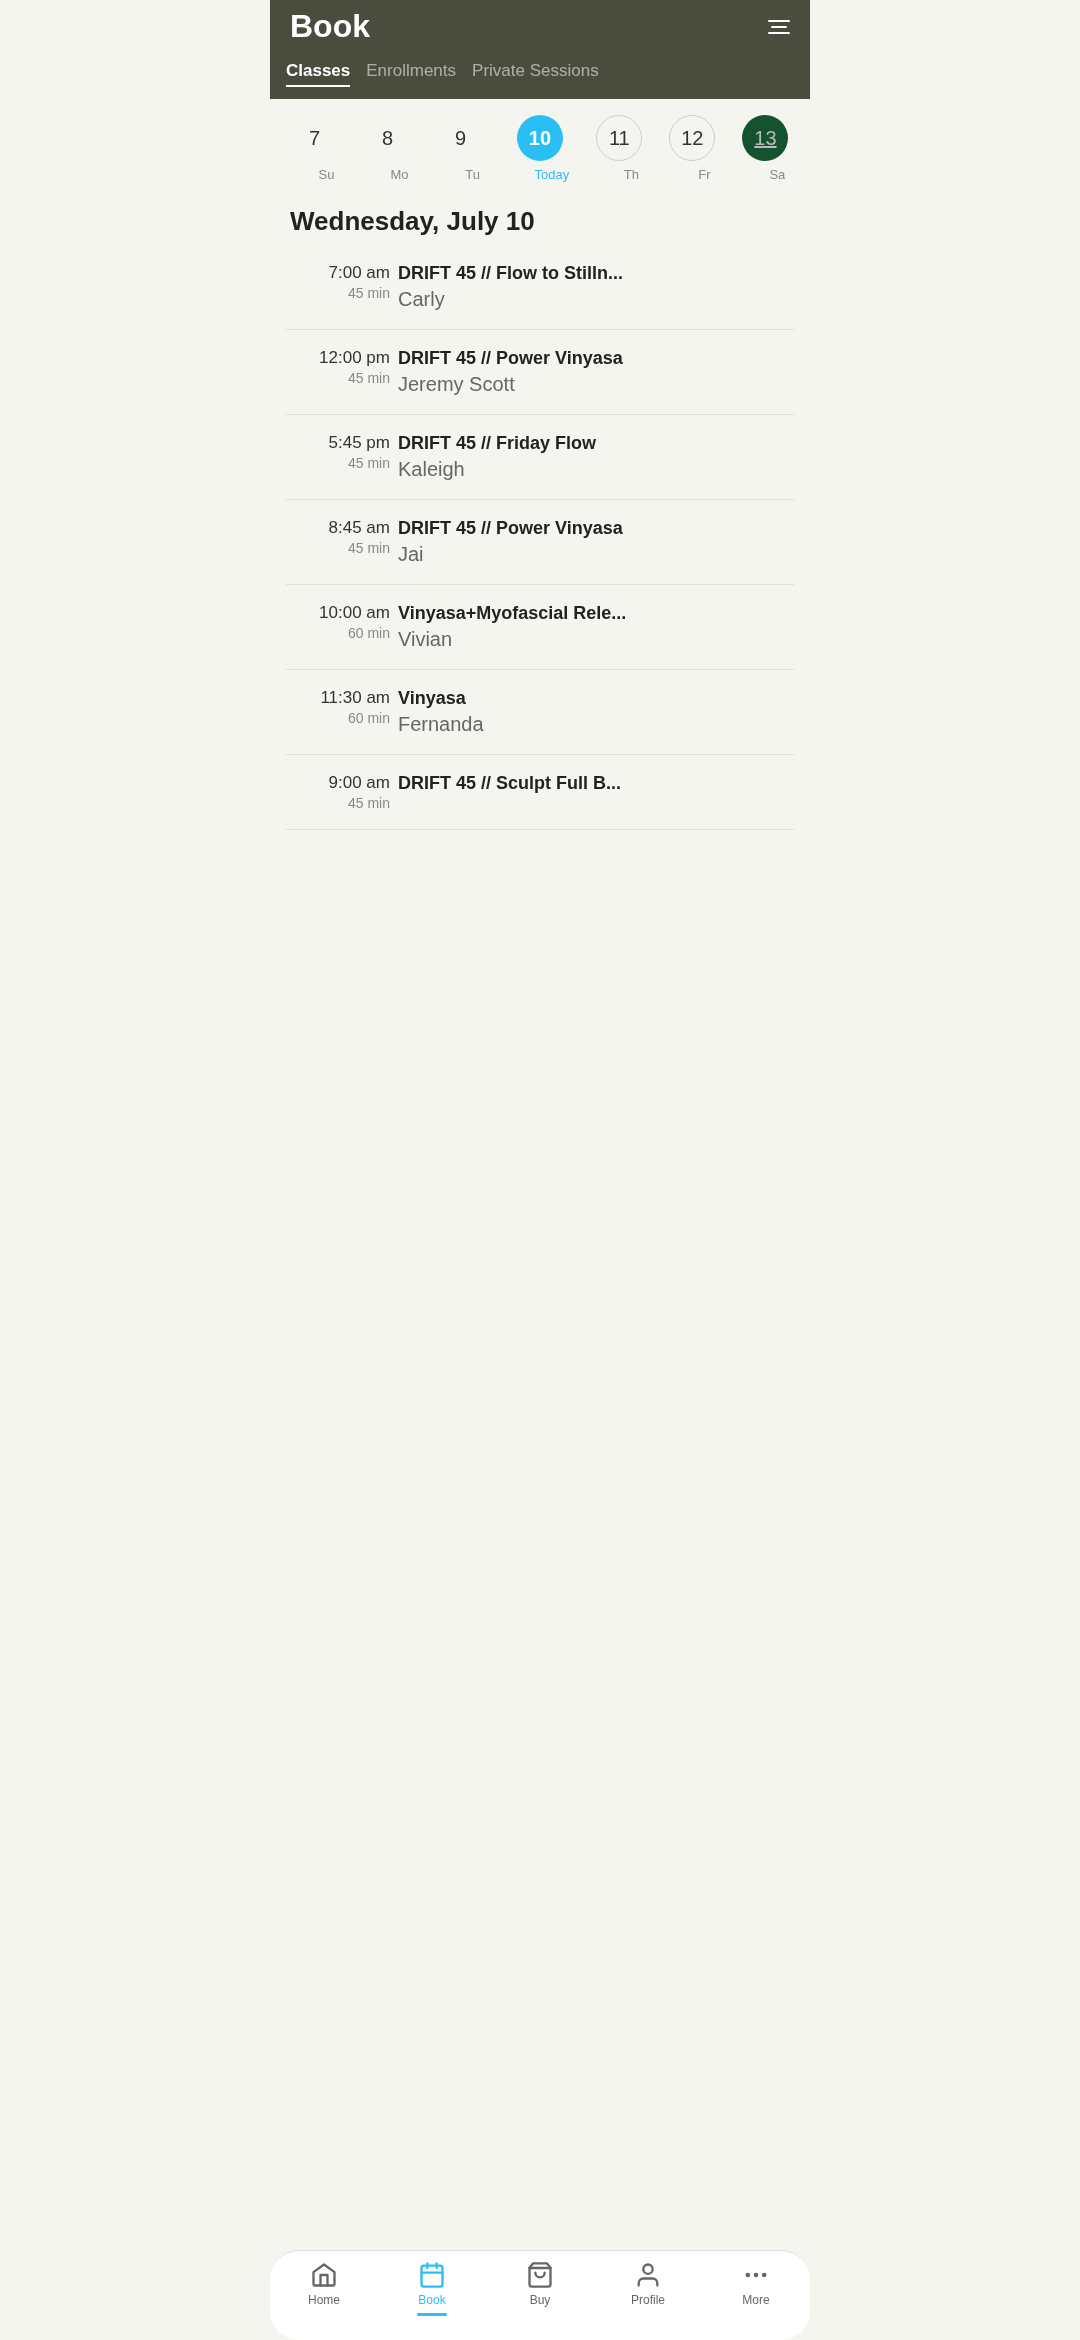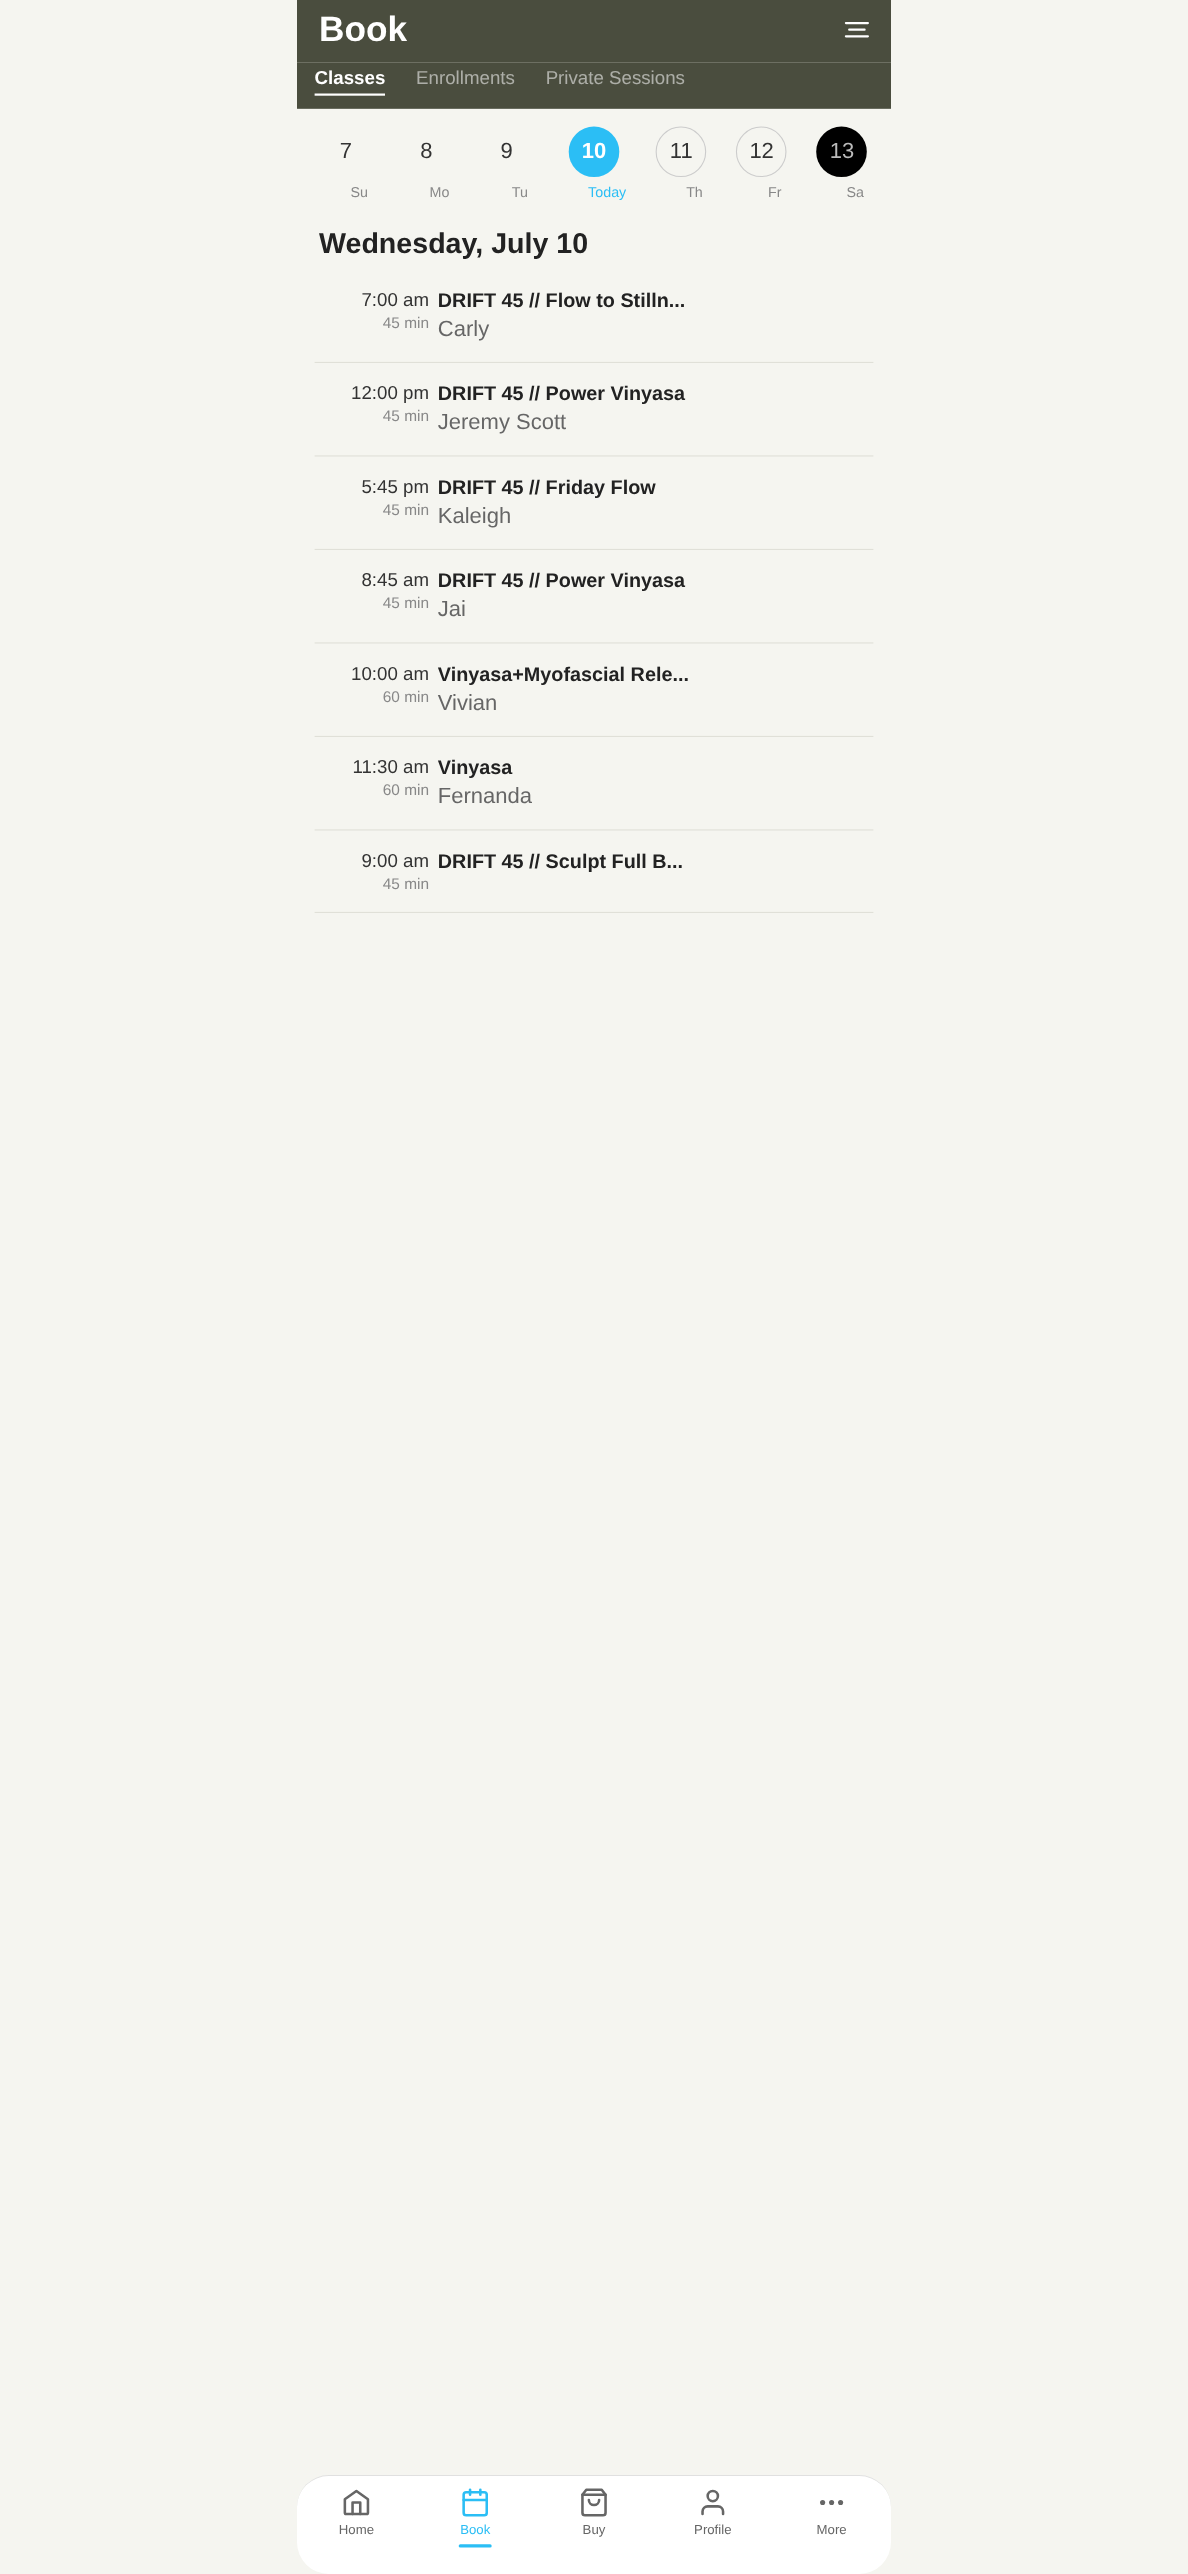--- a/index.html
+++ b/index.html
@@ -43,21 +43,21 @@
       font-size: 32px;
       font-weight: 700;
       color: white;
     }
 
     
     .tab-bar {
       background-color: #4a4d3e;
       display: flex;
       padding: 0 16px 12px;
-      gap: 28px;
+      gap: 16px;
     }
 
     .tab-item {
       color: rgba(255,255,255,0.55);
       font-size: 17px;
       font-weight: 400;
       padding: 4px 0;
       cursor: pointer;
       border-bottom: 2px solid transparent;
     }
@@ -104,21 +104,22 @@
 
     .day-number.selected {
       background-color: #2bbef5;
       color: white;
       font-weight: 600;
       border: none;
     }
 
     .day-number.dimmed {
       color: #bbb;
-      background-color: #000000;
+      background-color: #14532d;
+      text-decoration: underline;
     }
 
     .day-label {
       font-size: 13px;
       color: #888;
       margin-left: 24px;
     }
 
     .day-label.today-label {
       color: #2bbef5;

